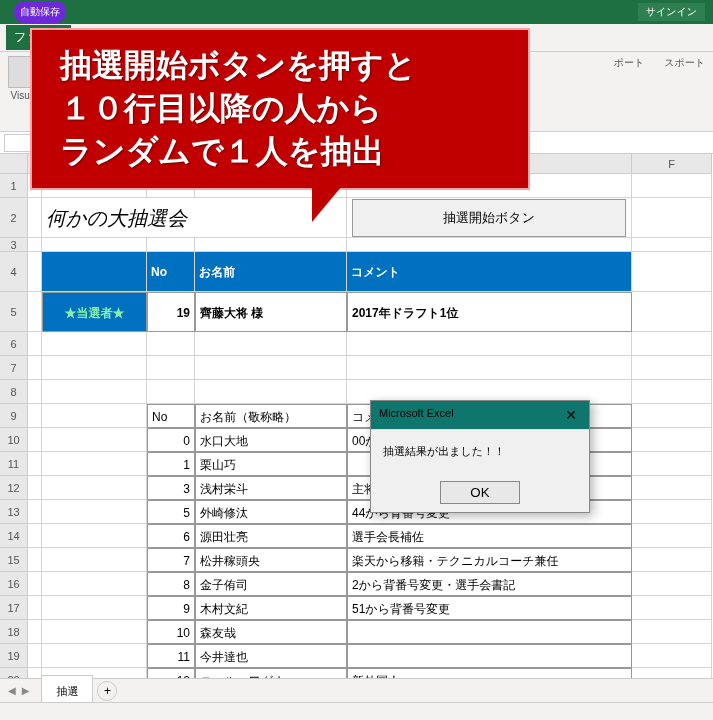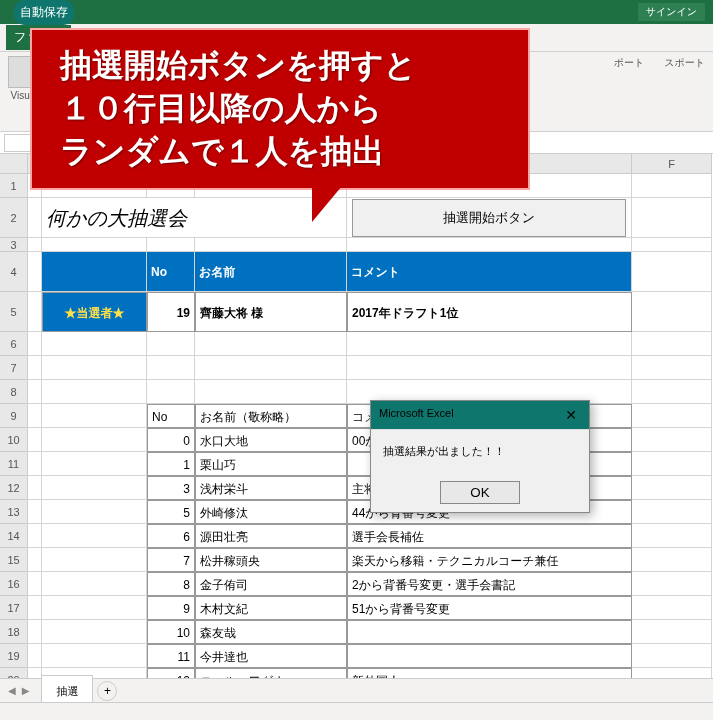--- a/index.html
+++ b/index.html
@@ -1,19 +1,19 @@
 <!DOCTYPE html>
 <html><head>
 <meta charset="utf-8">
 <style>
 * { box-sizing: border-box; margin: 0; padding: 0; }
 body { font-family: "Yu Gothic", "Meiryo", sans-serif; font-size: 12px; background: #fff; width: 713px; height: 720px; overflow: hidden; position: relative; }
 
 .titlebar { background: #1e6f42; height: 24px; display: flex; align-items: center; color: #fff; padding: 0 8px; font-size: 11px; position: relative; }
-.titlebar .autosave { background: #0f766e; padding: 4px 6px; border-radius: 10px; margin-left: 6px; font-size: 12px; }
+.titlebar .autosave { background: #6d28d9; padding: 4px 6px; border-radius: 10px; margin-left: 6px; font-size: 10px; }
 .titlebar .right { position: absolute; right: 8px; display: flex; gap: 4px; }
 .titlebar .btn { background: #2e8052; padding: 2px 8px; font-size: 10px; }
 
 .ribbon-tabs { background: #f3f2f1; height: 28px; display: flex; align-items: center; padding: 0 6px; gap: 4px; border-bottom: 1px solid #d0d0d0; }
 .ribbon-tabs .tab { padding: 4px 8px; font-size: 12px; color: #333; }
 .ribbon-tabs .tab.file { background: #1e6f42; color: #fff; }
 
 .ribbon-content { background: #f3f2f1; height: 80px; border-bottom: 1px solid #d0d0d0; padding: 4px 8px; display: flex; align-items: flex-start; gap: 20px; }
 .ribbon-group { display: flex; flex-direction: column; align-items: center; font-size: 10px; color: #555; }
 .ribbon-icon { width: 32px; height: 32px; background: #ddd; border: 1px solid #bbb; margin-bottom: 2px; }
@@ -40,21 +40,21 @@
 
 .row.tall { height: 40px; }
 .row.tall .row-h { line-height: 40px; }
 .row.tall .cell { line-height: 40px; }
 
 .title-cell { font-size: 20px; font-weight: normal; font-style: italic; background: #fff; }
 .lottery-btn { background: #f0f0f0; border: 1px solid #999; text-align: center; font-size: 13px; cursor: pointer; line-height: 36px; margin: 1px; }
 
 .header-blue { background: #0070c0; color: #fff; font-weight: bold; }
 .winner-row .cell { font-weight: bold; }
-.winner-label { background: #0070c0; color: #fde047; text-align: center; font-weight: bold; }
+.winner-label { background: #0070c0; color: #86efac; text-align: center; font-weight: bold; }
 .thin-border { border: 1px solid #999 !important; }
 
 .sheet-tabs { position: absolute; bottom: 18px; left: 0; right: 0; height: 24px; background: #f3f2f1; border-top: 1px solid #ccc; display: flex; align-items: center; padding: 0 8px; gap: 4px; }
 .sheet-tab { background: #fff; border: 1px solid #ccc; border-bottom: none; padding: 8px 14px; font-size: 11px; }
 .sheet-add { width: 20px; height: 20px; border: 1px solid #ccc; text-align: center; line-height: 18px; border-radius: 50%; }
 .nav-arrows { display: flex; gap: 6px; margin-right: 8px; color: #888; font-size: 10px; }
 
 .statusbar { position: absolute; bottom: 0; left: 0; right: 0; height: 18px; background: #f3f2f1; border-top: 1px solid #ccc; }
 
 

